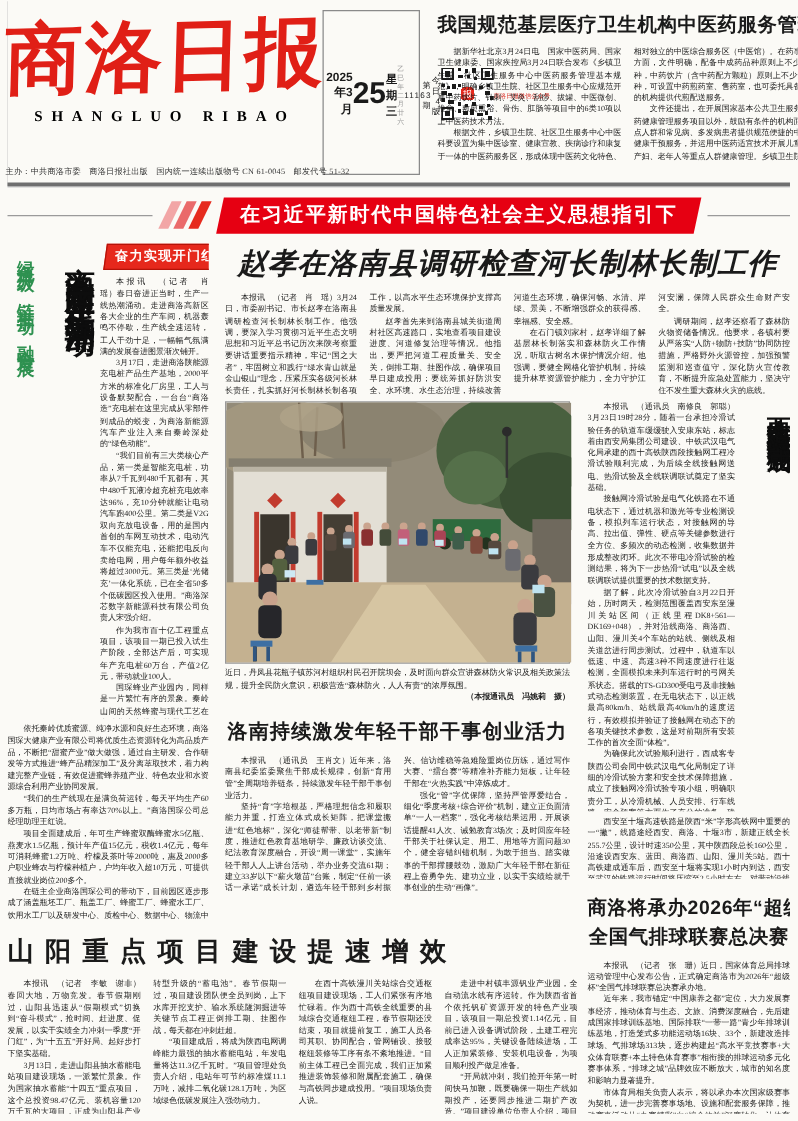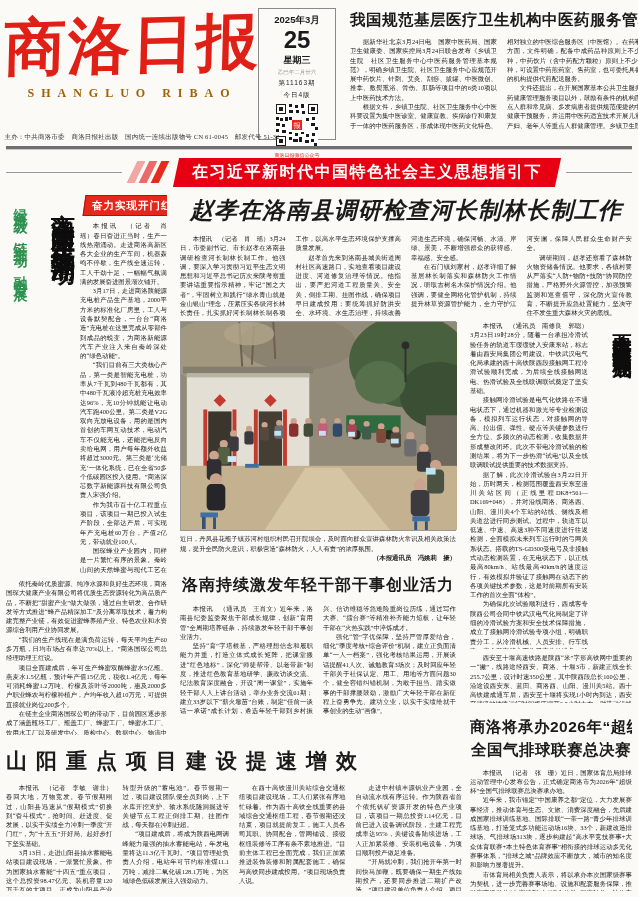--- a/index.html
+++ b/index.html
@@ -10,25 +10,25 @@
   }
   .page{padding:0 6px;}
   
   .header{display:flex;height:140px;padding-top:6px;border-bottom:3px solid #6f6f6f;box-shadow:0 1px 0 #c9c9c9;}
   .masthead{width:252px;display:flex;flex-direction:column;align-items:center;position:relative;}
   .mast-title{
     font-family:"DejaVu Serif","Liberation Serif",serif;font-weight:900;
     font-size:62px;line-height:1;color:#e01f16;letter-spacing:2px;
     transform:rotate(-1.5deg) skewX(-3deg);margin-top:8px;white-space:nowrap;
   }
-  .mast-pinyin{color:#a16207;font-weight:bold;font-size:12px;letter-spacing:7px;margin-top:10px;}
+  .mast-pinyin{color:#000000;font-weight:bold;font-size:12px;letter-spacing:7px;margin-top:10px;}
   .publisher{margin-top:auto;margin-bottom:4px;font-size:6.5px;color:#333;white-space:nowrap;letter-spacing:.2px;}
   .datebox{
     width:72px;flex:0 0 72px;border:1px solid #8a8a8a;margin:2px 6px 6px 0;
-    display:flex;flex-direction:column;align-items:center;text-align:right;
+    display:flex;flex-direction:row;align-items:center;text-align:right;
     font-family:"Liberation Sans","DejaVu Sans",sans-serif;padding:5px 2px 3px;
   }
   .db-ym{font-size:9.5px;font-weight:bold;}
   .db-day{font-size:24px;font-weight:bold;line-height:1.05;}
   .db-week{font-size:9px;font-weight:bold;margin-top:2px;}
   .db-lunar{font-size:5.5px;color:#9a9a9a;margin-top:2px;}
   .db-issue,.db-pages{font-size:6.5px;margin-top:3px;letter-spacing:1px;}
   .db-qr{margin-top:4px;}
   .db-qrlabel{font-size:5px;color:#d8251c;margin-top:2px;white-space:nowrap;}
   .lead{flex:1;padding:2px 0 0 8px;display:flex;flex-direction:column;}

